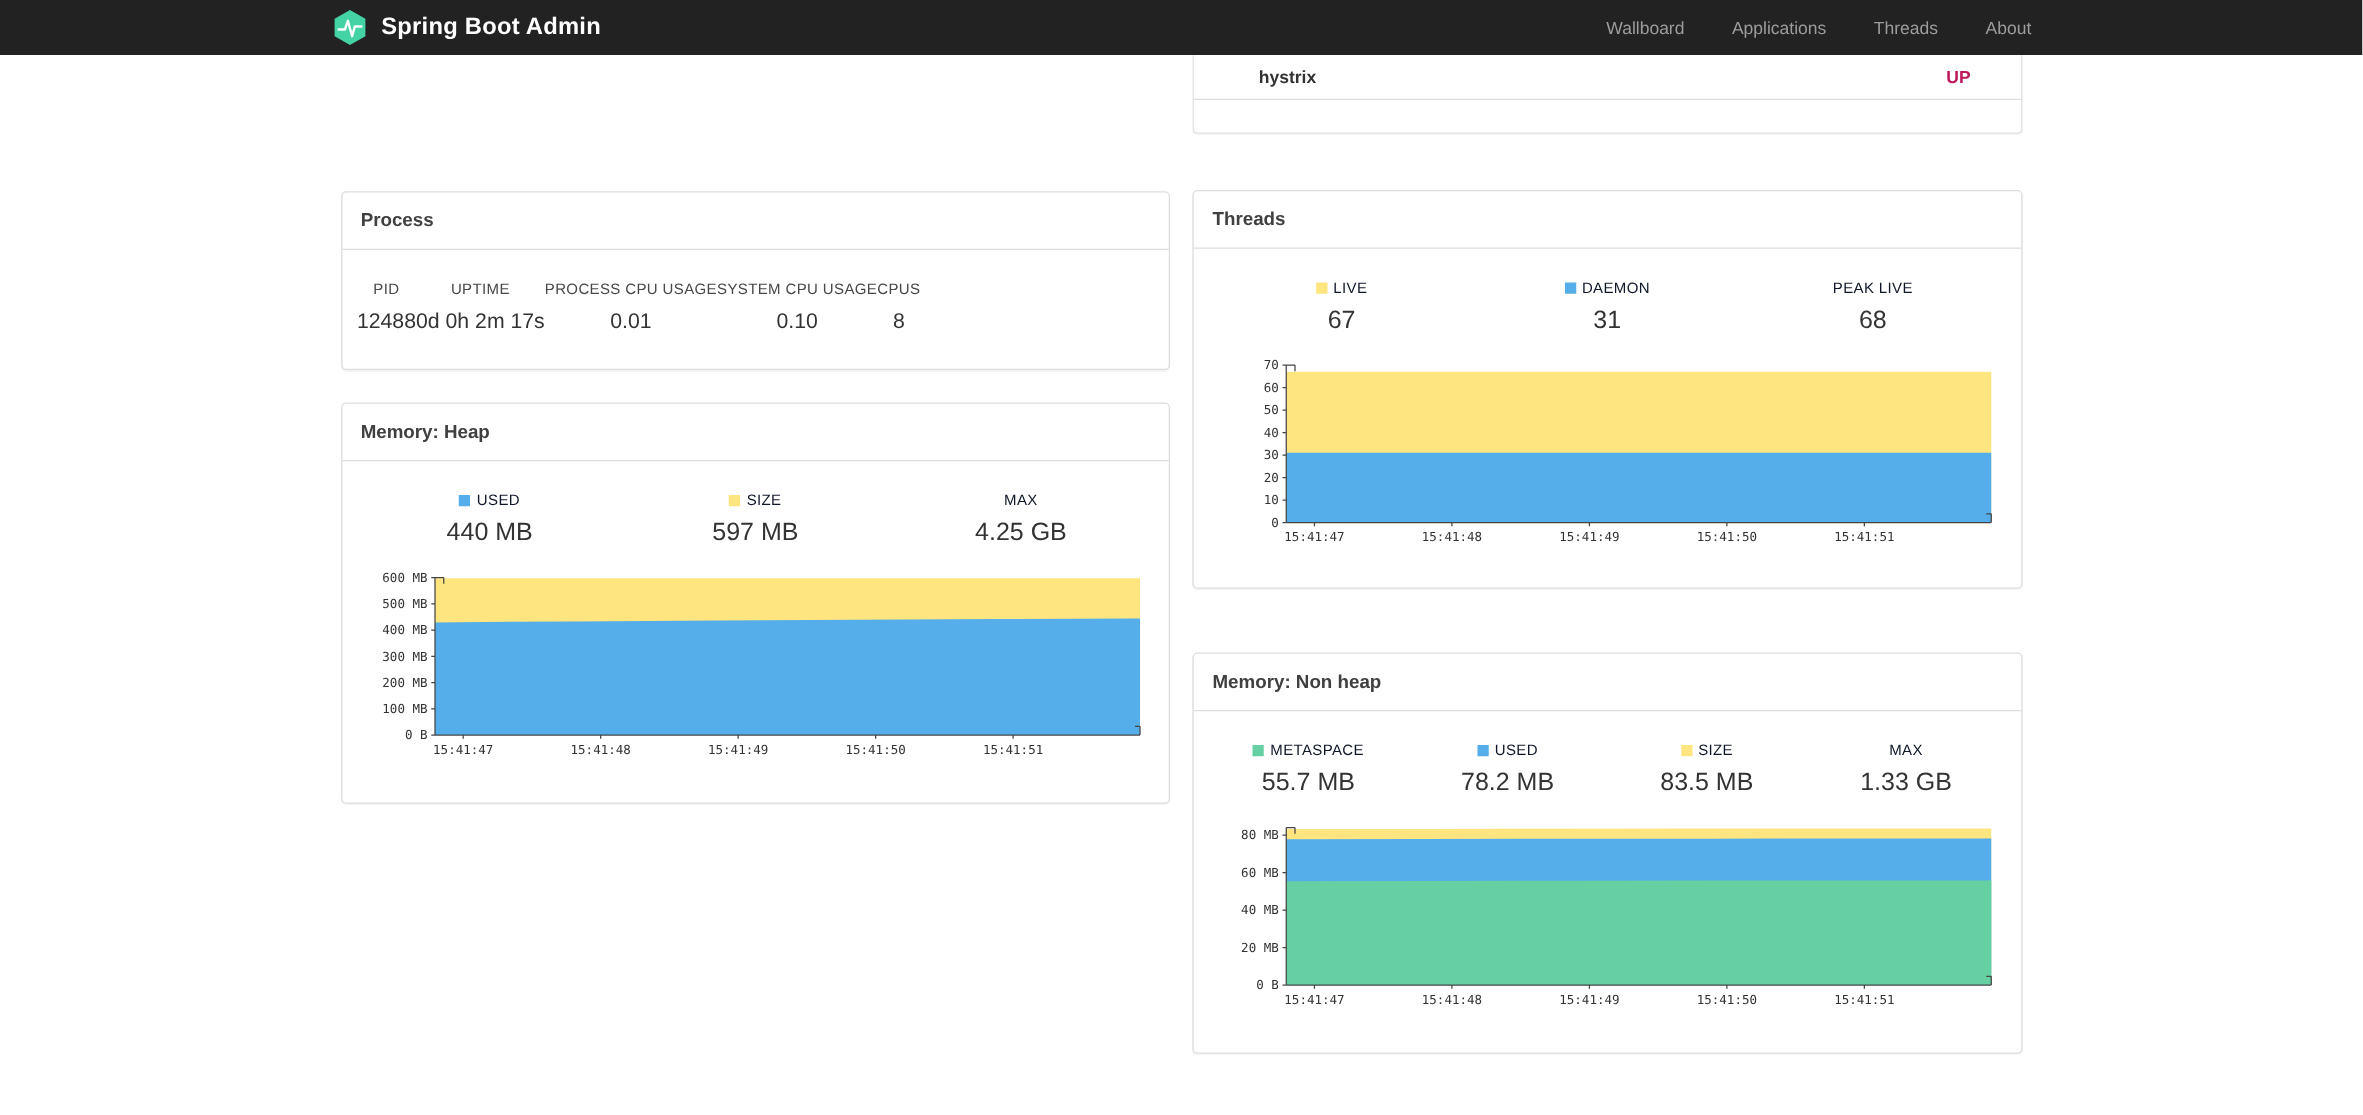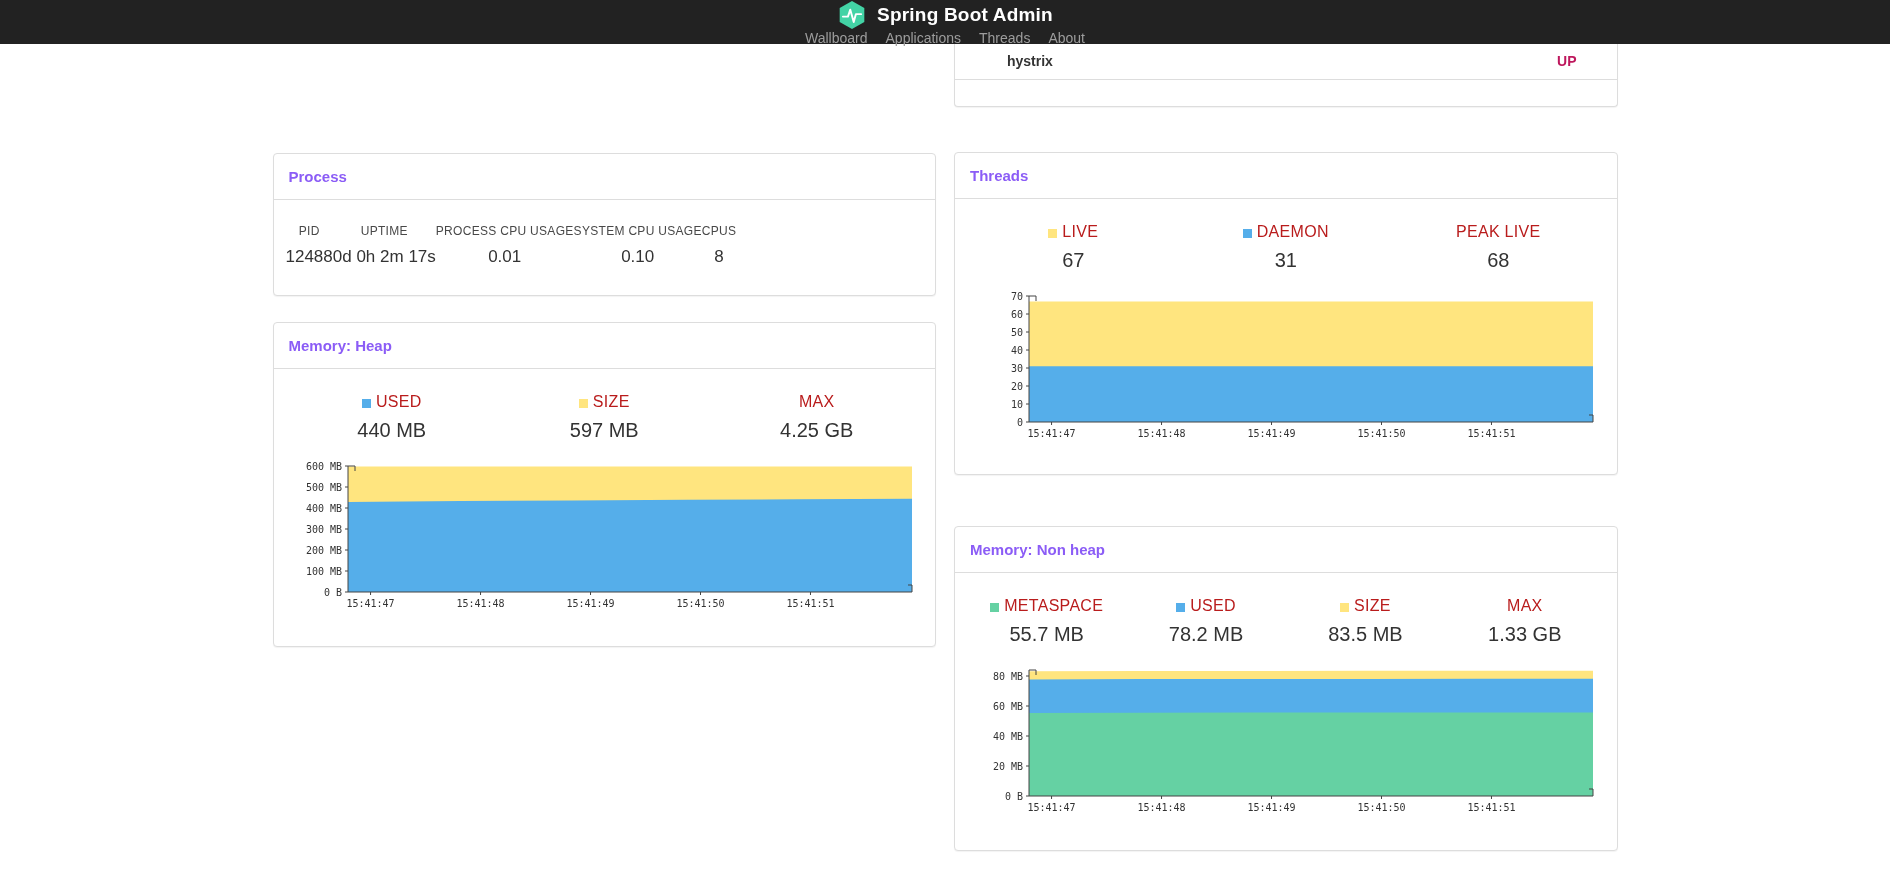--- a/index.html
+++ b/index.html
@@ -9,46 +9,46 @@
     color: #333;
     width: 1890px;
     height: 892px;
     overflow: hidden;
   }
 
   
   .navbar { height: 44px; background: #222; }
   .nav-inner {
     width: 1360px; margin: 0 auto; height: 100%;
-    display: flex; align-items: center; justify-content: space-between; flex-direction: column;
+    display: flex; align-items: center; justify-content: space-between;
   }
   .brand { display: flex; align-items: center; gap: 10px; cursor: pointer; }
   .brand-title { color: #fff; font-size: 19px; font-weight: 700; letter-spacing: 0.2px; }
   .logo { display: inline-flex; }
-  .nav-links { display: flex; gap: 18px; }
+  .nav-links { display: flex; gap: 38px; }
   .nav-link { color: #9d9d9d; font-size: 14px; text-decoration: none; cursor: pointer; }
 
   
   .container {
     width: 1345px; margin: 0 auto;
     display: flex; gap: 18px; align-items: flex-start;
     padding-bottom: 70px;
   }
   .col { flex: 1; min-width: 0; border-radius: 11px; }
 
   
   .panel {
     background: #fff;
     border: 1px solid #ddd;
     border-radius: 4px;
     box-shadow: 0 1px 1px rgba(0,0,0,0.05);
   }
   .panel-heading {
     padding: 14px 15px;
-    font-size: 15px; font-weight: 700; color: #8b5cf6;
+    font-size: 15px; font-weight: 700; color: #404040;
     border-bottom: 1px solid #ddd;
   }
   .panel-body { padding: 24px 12px 28px; }
 
   .process-panel { margin-top: 109px; margin-bottom: 26px; }
   .gc-panel { margin-bottom: 51px; }
   .threads-panel { margin-bottom: 51px; }
   .memory-panel .panel-body { padding: 14px 12px 30px; }
 
   
@@ -68,21 +68,21 @@
   .hystrix-spacer { height: 26px; }
 
   
   .metrics { display: flex; justify-content: flex-start; text-align: center; }
   .metric-label { font-size: 12px; color: #484848; letter-spacing: 0.3px; }
   .metric-value { font-size: 17px; color: #333; margin-top: 9px; }
 
   
   .legend { display: flex; text-align: center; padding: 10px 0 16px; }
   .legend-item { flex: 1; }
-  .legend-label { font-size: 16px; color: #b91c1c; letter-spacing: 0.3px; }
+  .legend-label { font-size: 12px; color: #0f172a; letter-spacing: 0.3px; }
   .sq {
     display: inline-block; width: 9px; height: 9px;
     margin-right: 5px; vertical-align: -1px;
   }
   .legend-value { font-size: 20px; color: #333; margin-top: 8px; }
 
   
   .chart-wrap { margin-left: 12px; }
   svg.chart { display: block; }
   svg.chart text.tick {

